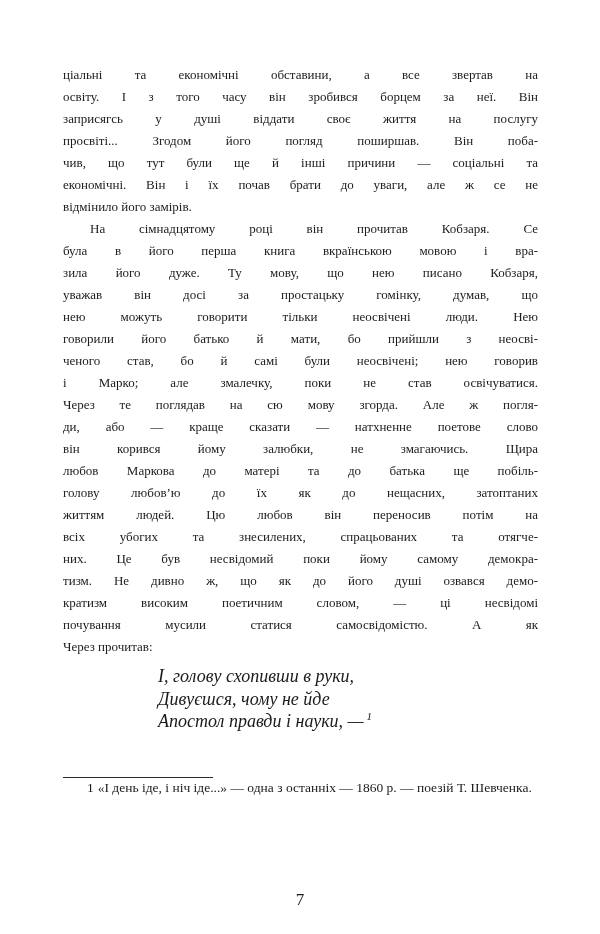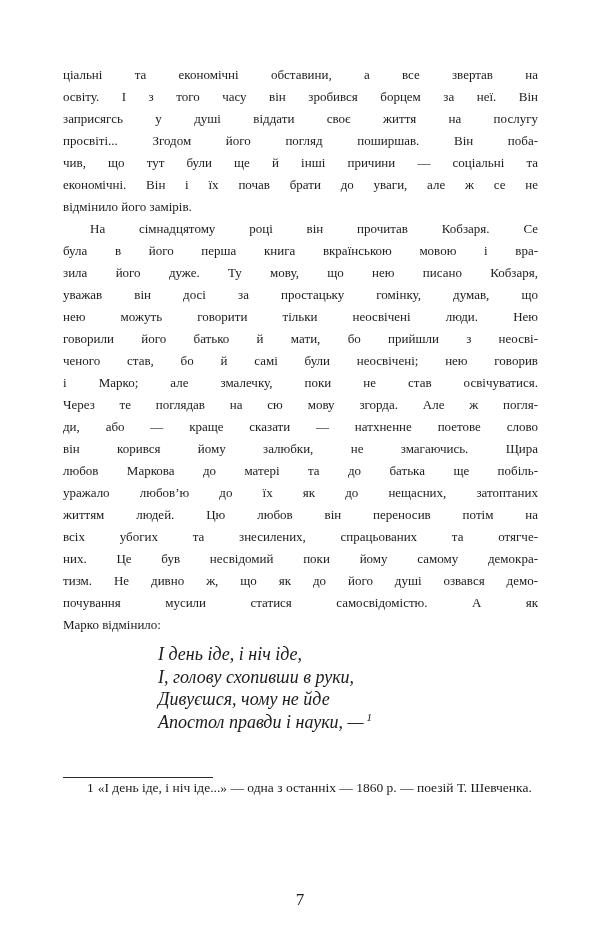--- a/index.html
+++ b/index.html
@@ -91,31 +91,31 @@
           <div class="line">зила його дуже. Ту мову, що нею писано Кобзаря,</div>
           <div class="line">уважав він досі за простацьку гомінку, думав, що</div>
           <div class="line">нею можуть говорити тільки неосвічені люди. Нею</div>
           <div class="line">говорили його батько й мати, бо прийшли з неосві-</div>
           <div class="line">ченого став, бо й самі були неосвічені; нею говорив</div>
           <div class="line">і Марко; але змалечку, поки не став освічуватися.</div>
           <div class="line">Через те поглядав на сю мову згорда. Але ж погля-</div>
           <div class="line">ди, або — краще сказати — натхненне поетове слово</div>
           <div class="line">він корився йому залюбки, не змагаючись. Щира</div>
           <div class="line">любов Маркова до матері та до батька ще побіль-</div>
-          <div class="line">уражало любов’ю до їх як до нещасних, затоптаних</div>
+          <div class="line">голову любов’ю до їх як до нещасних, затоптаних</div>
           <div class="line">життям людей. Цю любов він переносив потім на</div>
           <div class="line">всіх убогих та знесилених, спрацьованих та отягче-</div>
           <div class="line">них. Це був несвідомий поки йому самому демокра-</div>
           <div class="line">тизм. Не дивно ж, що як до його душі озвався демо-</div>
+          <div class="line">кратизм високим поетичним словом, — ці несвідомі</div>
           <div class="line">почування мусили статися самосвідомістю. А як</div>
-          <div class="line last">Марко відмінило:</div>
+          <div class="line last">Через прочитав:</div>
         </div>
       </div>
     <div id="poem" class="poem">
-        <div class="poem-line">І день іде, і ніч іде,</div>
         <div class="poem-line">І, голову схопивши в руки,</div>
         <div class="poem-line">Дивуєшся, чому не йде</div>
         <div class="poem-line">Апостол правди і науки, —<sup>1</sup></div>
       </div>
   </main>
 
   <div class="footnote-rule"></div>
 
   <p class="footnote"><span class="fn-marker">1</span><span>«І день іде, і ніч іде...» — одна з останніх — 1860 р. — поезій Т. Шевченка.</span></p>
 

